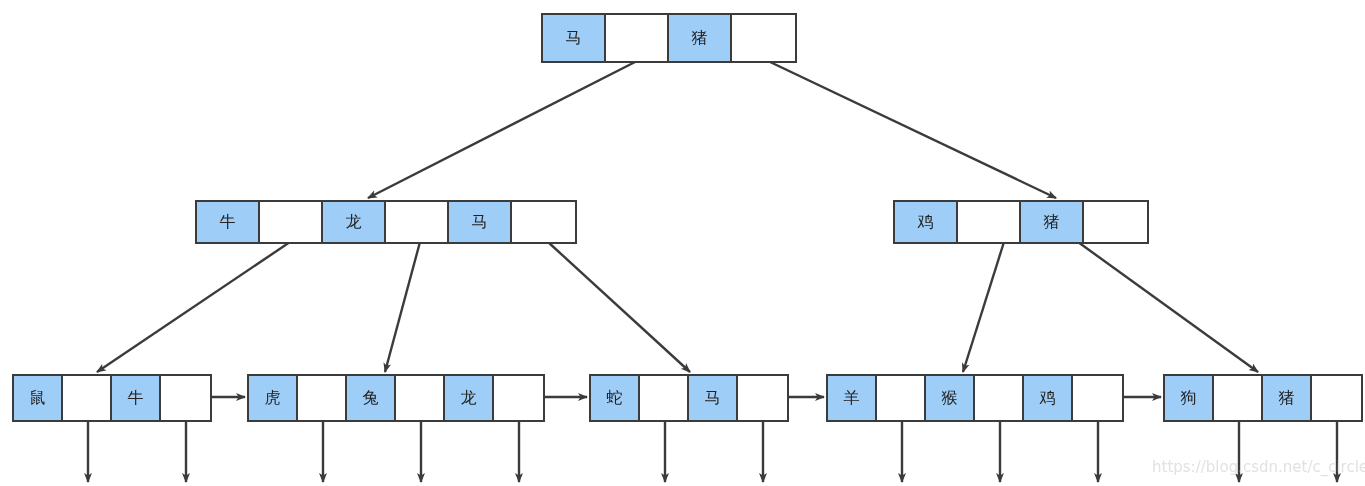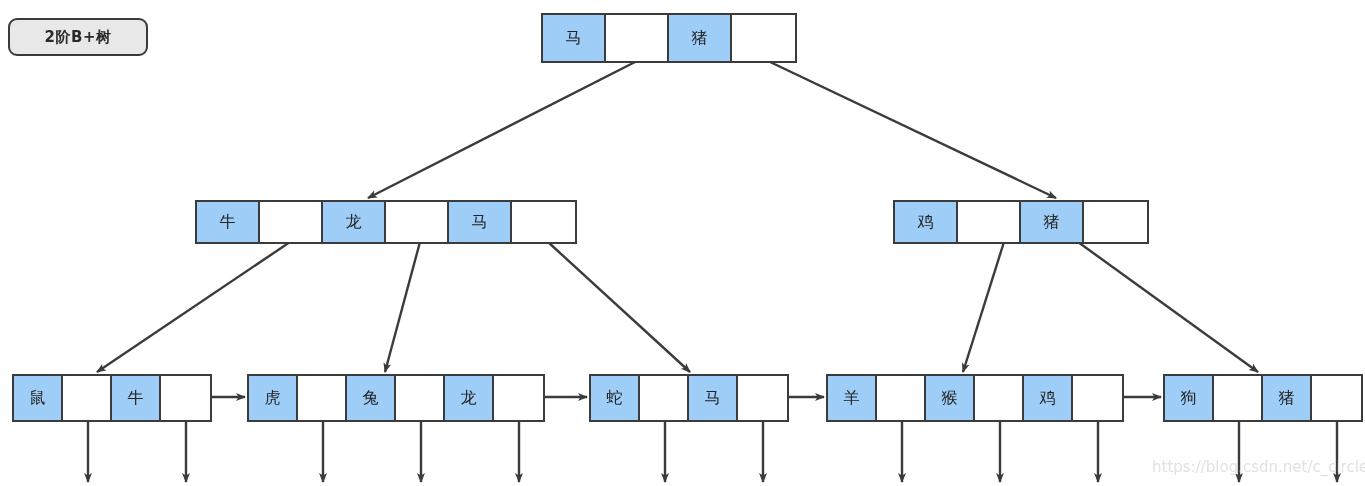--- a/index.html
+++ b/index.html
@@ -84,23 +84,20 @@
     color: #e2e2e2;
     white-space: nowrap;
     font-family: "DejaVu Sans", "Liberation Sans", sans-serif;
   }
 </style>
 </head>
 <body>
 
 <div id="canvas">
 
-  <div id="legend">
-    <span class="legend-text">2阶B+树</span>
-  </div>
 
   <svg id="arrows" viewBox="0 0 1365 486" xmlns="http://www.w3.org/2000/svg">
     <defs>
       <marker id="ah" markerWidth="11" markerHeight="11" refX="9" refY="4" orient="auto" markerUnits="userSpaceOnUse">
         <path d="M0,0 L10,4 L0,8 L2.6,4 z" fill="#3b3b3b"></path>
       </marker>
     </defs>
     <g id="edge-group">
         <line x1="637" y1="61" x2="368" y2="198" stroke="#3b3b3b" stroke-width="2.4" marker-end="url(#ah)"></line>
         <line x1="768" y1="61" x2="1056" y2="198" stroke="#3b3b3b" stroke-width="2.4" marker-end="url(#ah)"></line>

